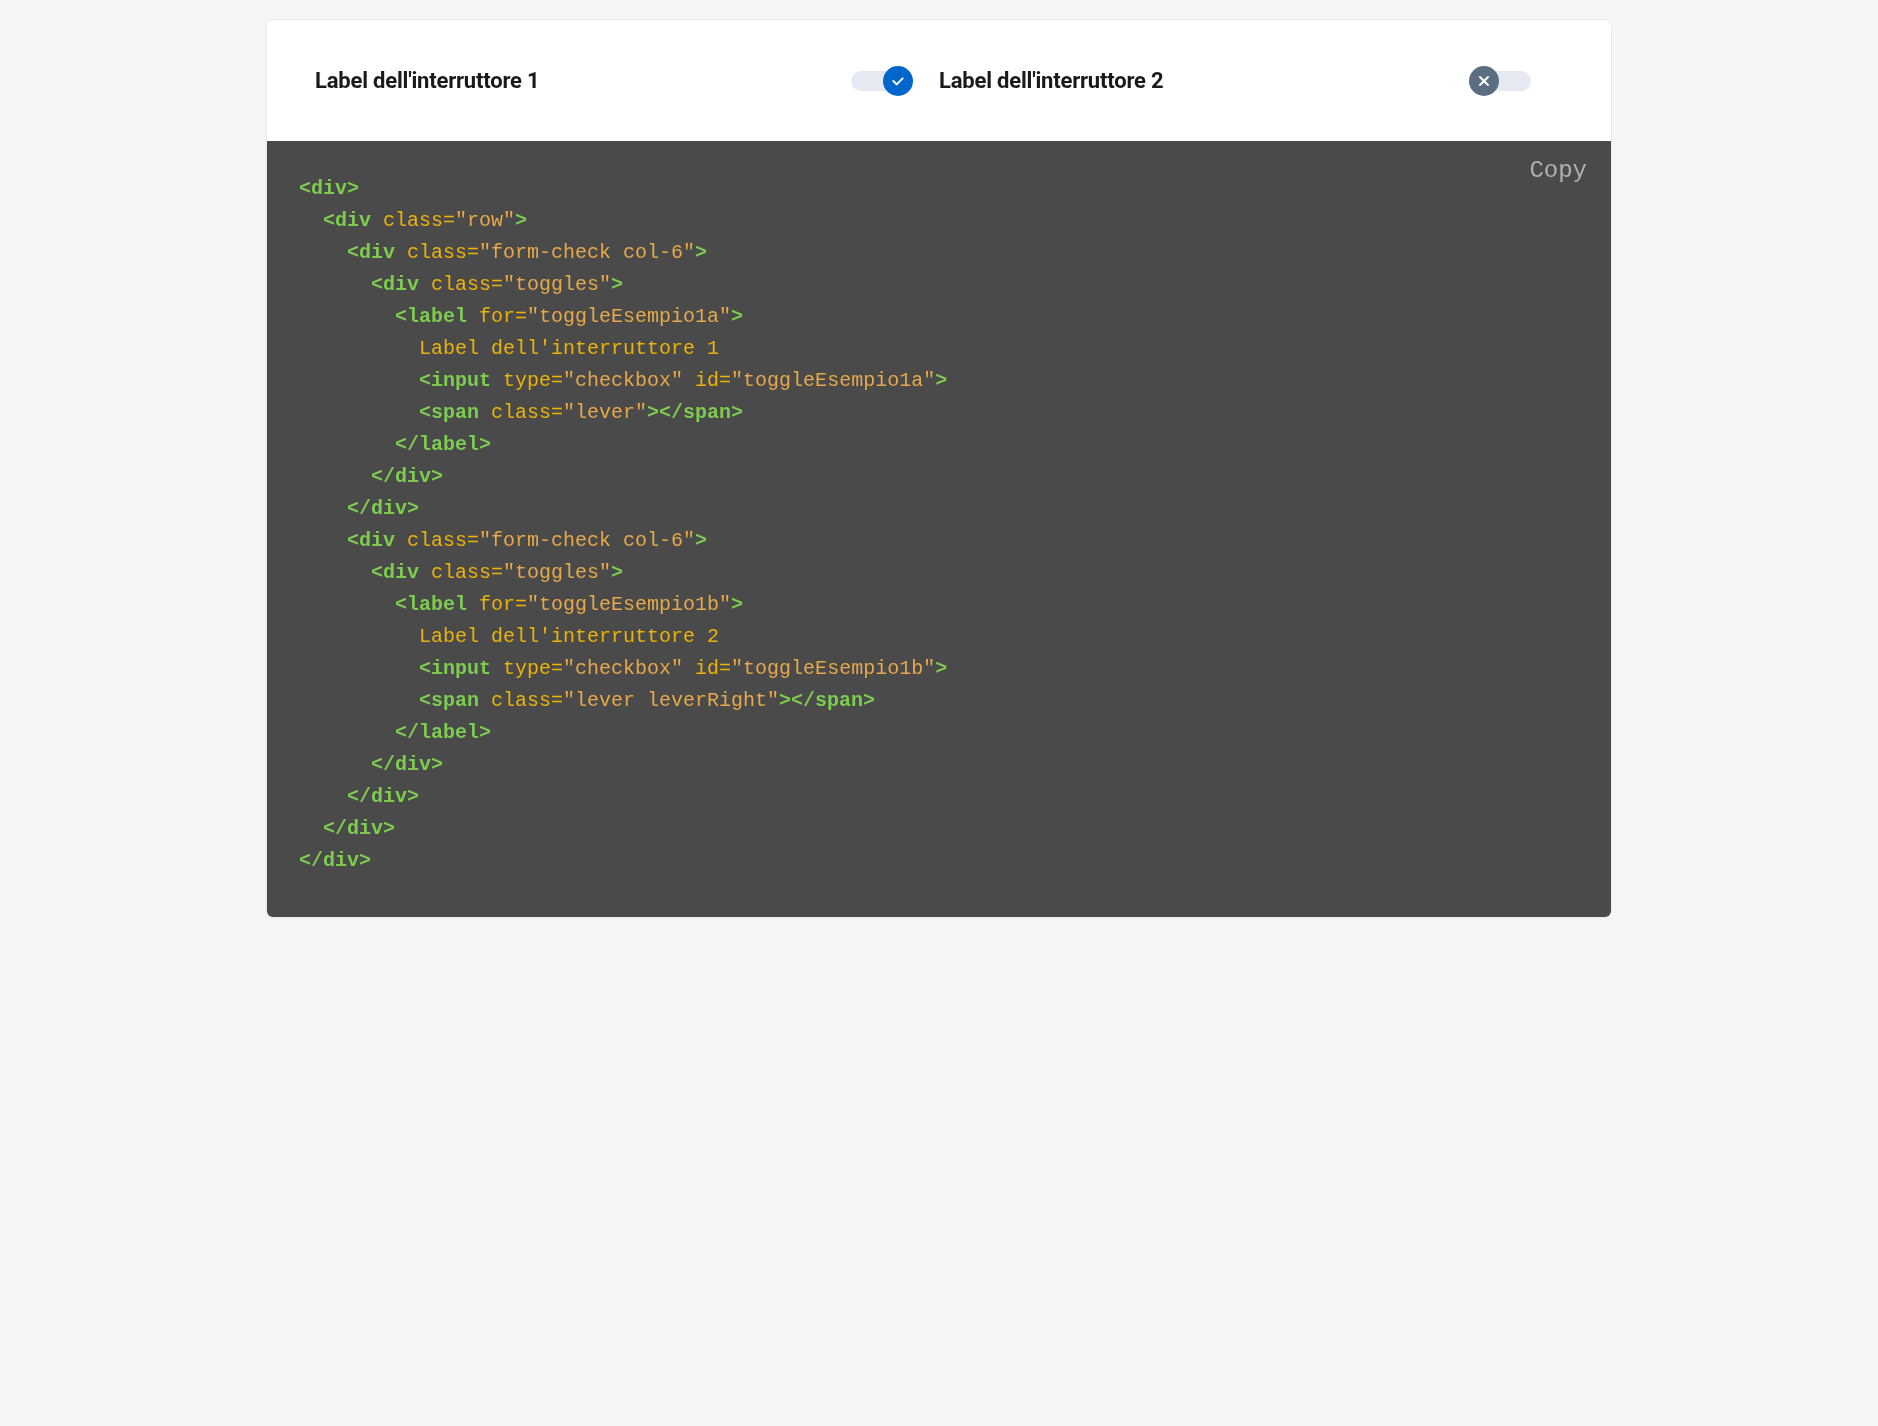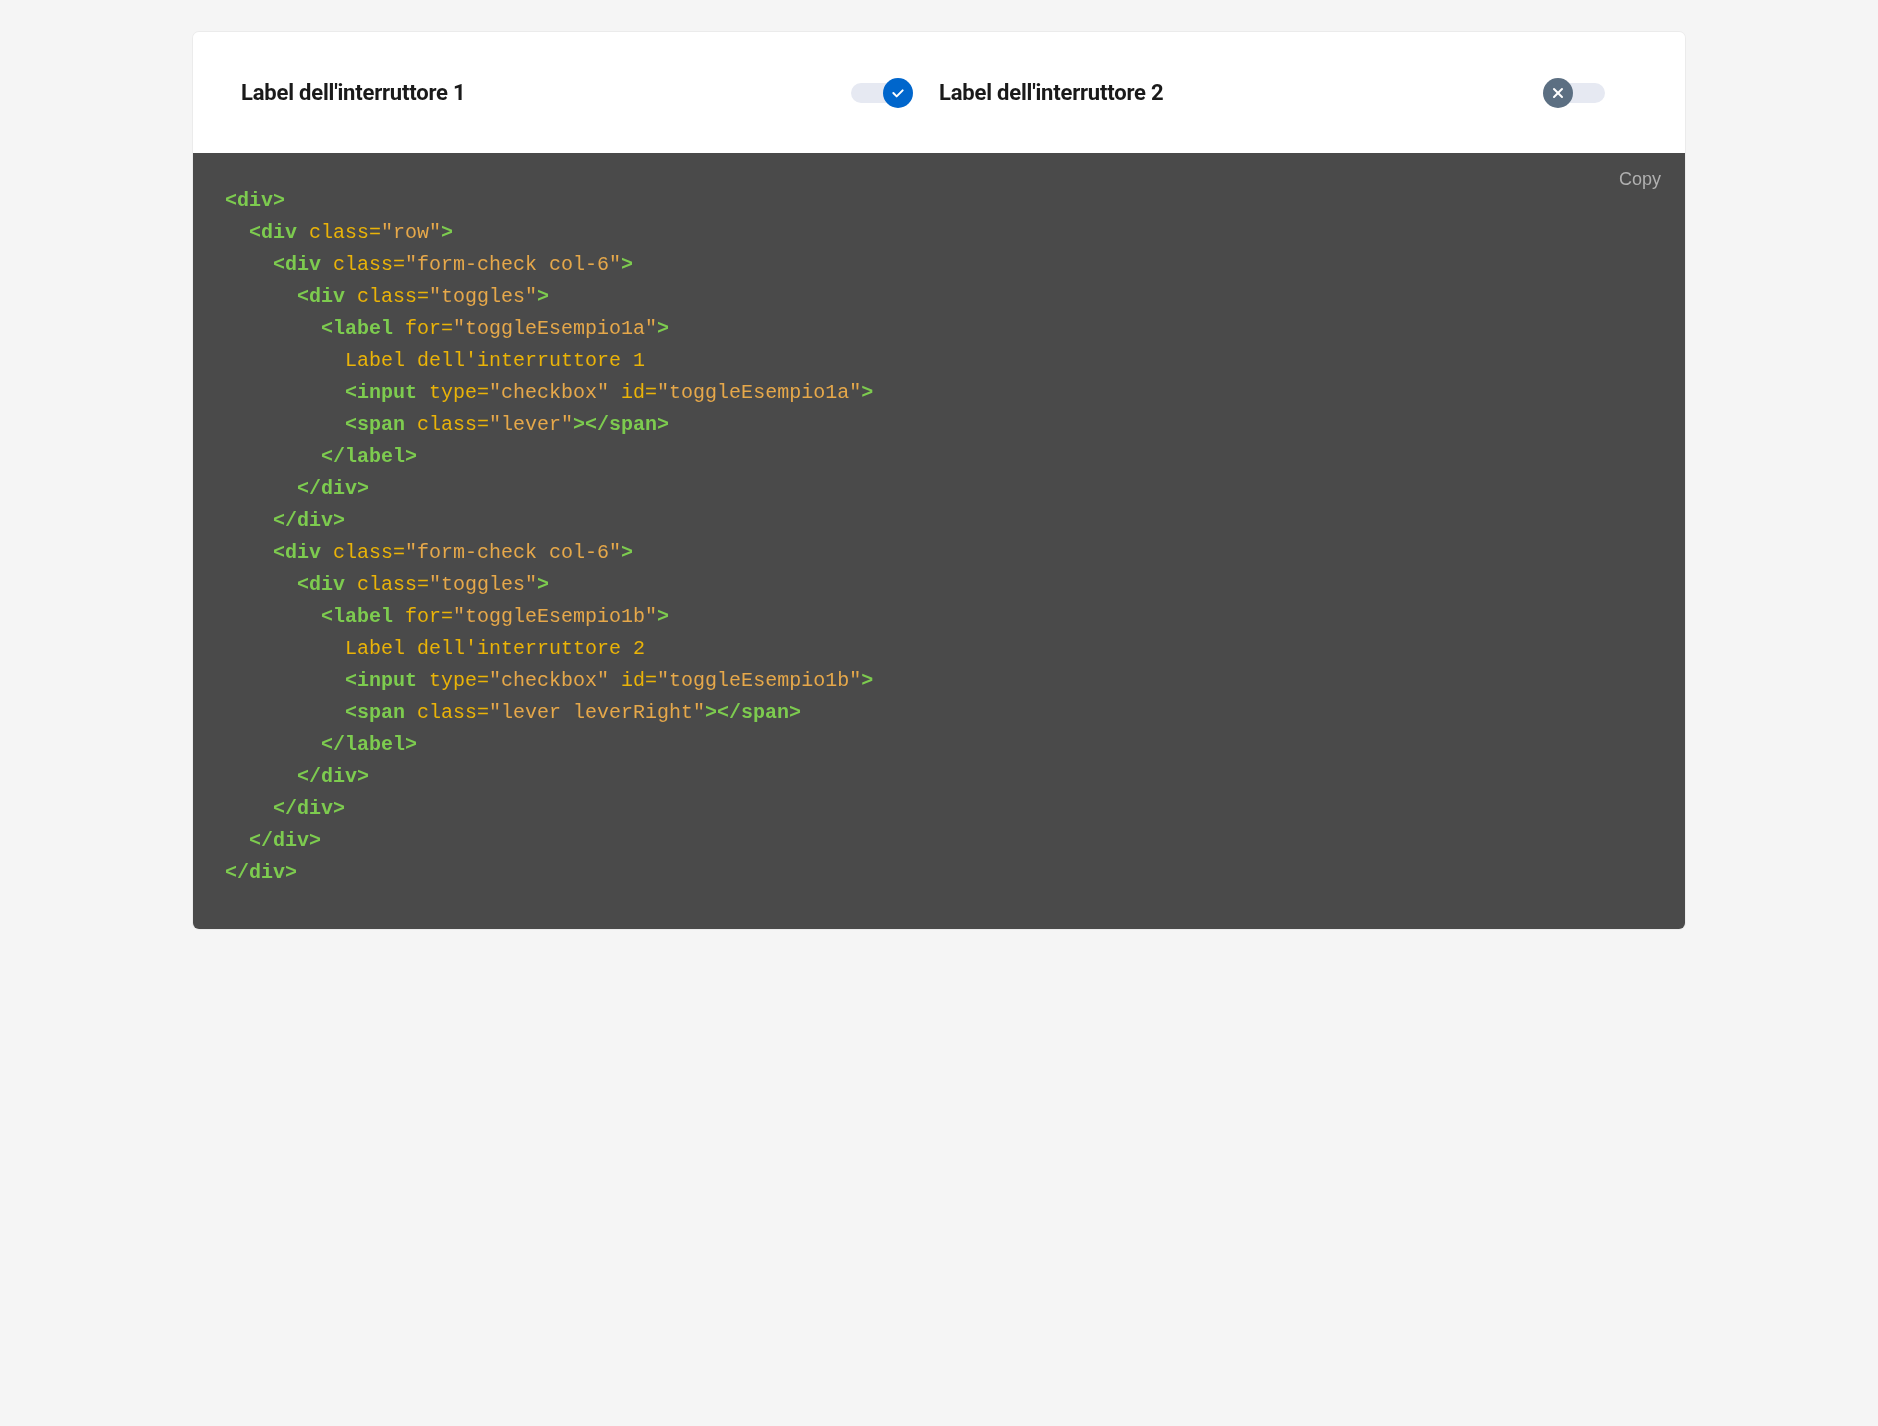--- a/index.html
+++ b/index.html
@@ -2,22 +2,22 @@
 <html><head>
 <meta charset="utf-8">
 <style>
   * { box-sizing: border-box; margin: 0; padding: 0; }
   body {
     font-family: -apple-system, BlinkMacSystemFont, "Segoe UI", Roboto, "Helvetica Neue", Arial, sans-serif;
     background: #f5f5f5;
     padding: 20px;
   }
   .container {
-    width: 1492px;
-    margin: 12px auto;
+    width: 1344px;
+    margin: 0 auto;
     border-radius: 6px;
     overflow: hidden;
     box-shadow: 0 0 0 1px rgba(0,0,0,0.04);
   }
   .demo-panel {
     background: #fff;
     padding: 48px;
   }
   .row {
     display: flex;
@@ -72,23 +72,23 @@
     position: relative;
     padding: 32px 32px 40px 32px;
   }
   .copy-btn {
     position: absolute;
     top: 16px;
     right: 24px;
     background: transparent;
     border: none;
     color: #b0b0b0;
-    font-size: 18px;
+    font-size: 24px;
     cursor: pointer;
-    font-family: Liberation Sans, sans-serif;
+    font-family: Liberation Mono, monospace;
   }
   pre {
     font-family: "SFMono-Regular", Consolas, "Liberation Mono", Menlo, monospace;
     font-size: 20px;
     line-height: 1.6;
     color: #e8e8e8;
     white-space: pre;
     overflow-x: auto;
   }
   .tag { color: #7dcb4f; font-weight: 700; }

